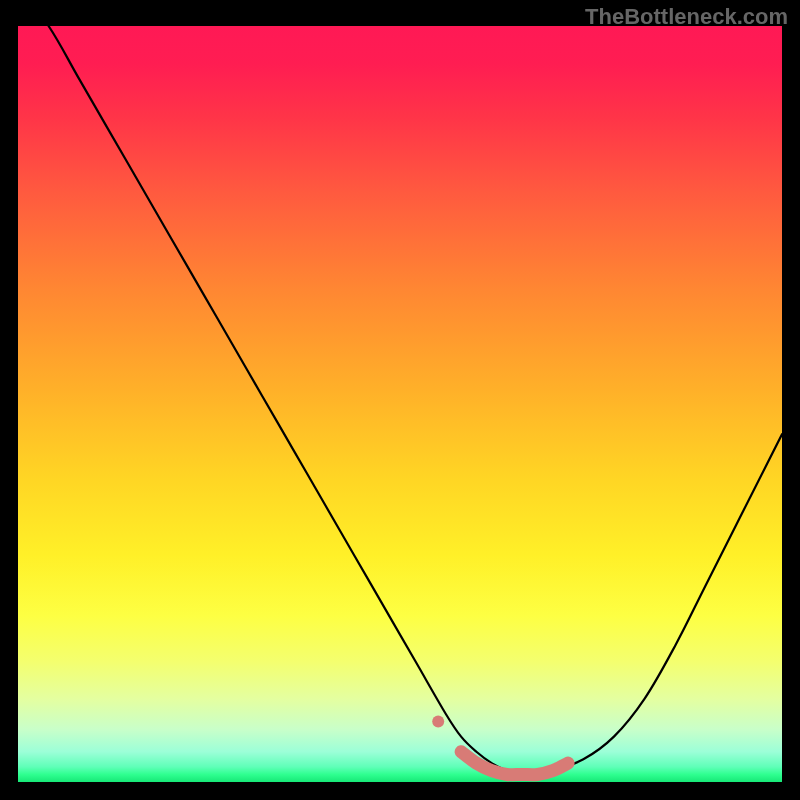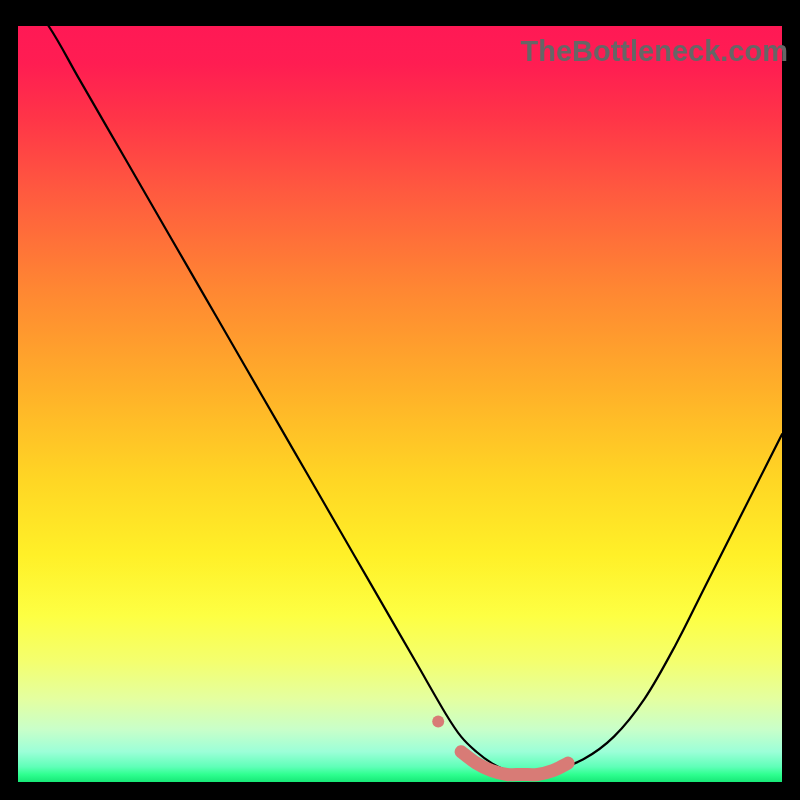--- a/index.html
+++ b/index.html
@@ -8,25 +8,24 @@
     position: relative;
     width: 800px;
     height: 800px;
     background: #000;
   }
   .watermark {
     position: absolute;
     top: 4px;
     right: 12px;
     font-family: Arial, Helvetica, sans-serif;
-    font-size: 29px;
+    font-size: 22px;
     font-weight: 600;
     color: #666;
     z-index: 10;
-    margin-top: 31px;
   }
   .plot-area {
     position: absolute;
     left: 18px;
     top: 26px;
     width: 764px;
     height: 756px;
     overflow: hidden;
   }
   .gradient {

